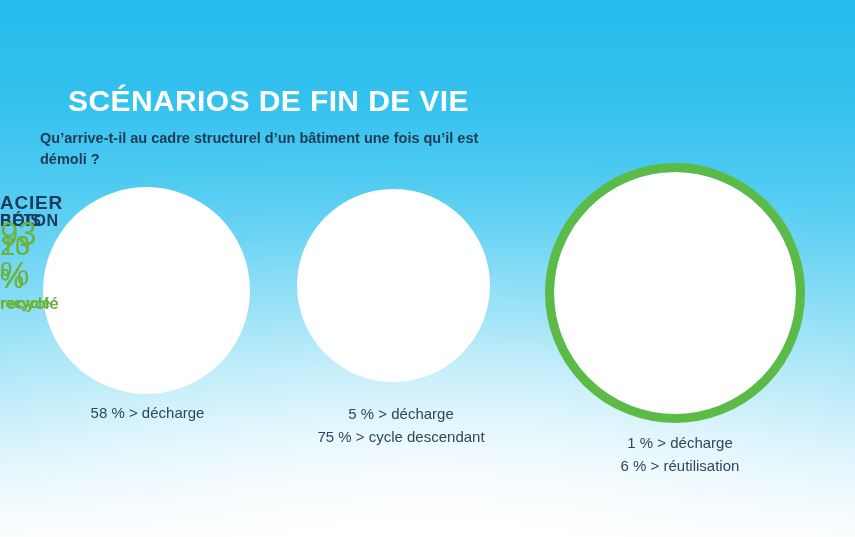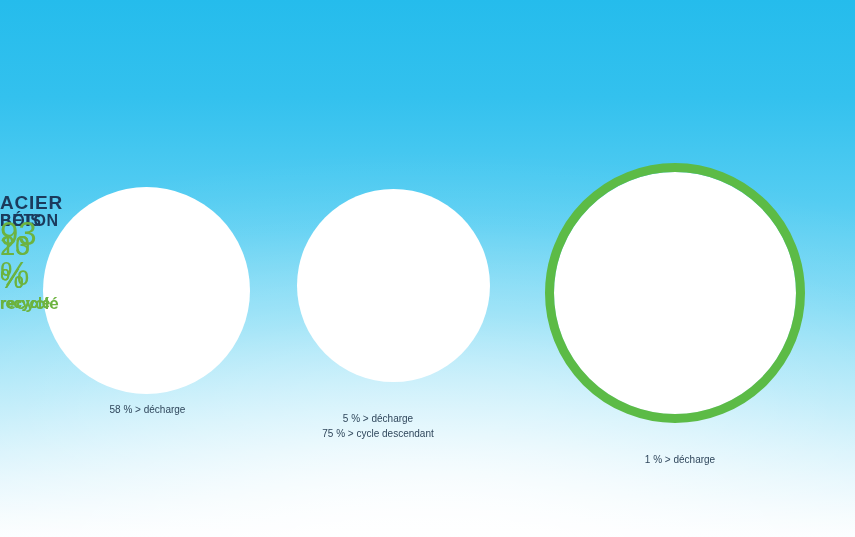--- a/index.html
+++ b/index.html
@@ -108,52 +108,54 @@
     position: absolute;
     left: 0; right: 0;
     display: flex;
     justify-content: center;
     align-items: flex-end;
   }
 
   .stats {
     position: absolute;
     text-align: center;
-    font-size: 10px;
+    font-size: 15px;
     line-height: 1.52;
     color: #30475C;
     white-space: nowrap;
   }
   .stats div { white-space: nowrap; }
 
   
   #mat-bois   .circle { left: 43px;  top: 187px; width: 207px; height: 207px; }
   #mat-bois   .circle-text { top: 212px; }
   #mat-bois   .icon-wrap  { top: 303px; height: 84px; }
   #mat-bois   .stats { left: 35px; top: 402px; width: 225px; }
 
   #mat-beton  .circle { left: 297px; top: 189px; width: 193px; height: 193px; }
   #mat-beton  .circle-text { top: 212px; }
   #mat-beton  .icon-wrap  { top: 302px; height: 82px; }
-  #mat-beton  .stats { left: 272px; top: 403px; width: 212px; margin-top: 8px; }
+  #mat-beton  .stats { left: 295px; top: 403px; width: 212px; }
 
   #mat-acier  .circle { left: 545px; top: 163px; width: 260px; height: 260px; }
   #mat-acier  .circle-text { top: 192px; }
   #mat-acier  .icon-wrap  { top: 288px; height: 112px; }
-  #mat-acier  .stats { left: 585px; top: 452px; width: 190px; text-align: center; }
+  #mat-acier  .stats { left: 585px; top: 432px; width: 190px; text-align: center; }
 
   #mat-acier .mat-name { font-size: 19px; letter-spacing: 0.8px; }
   #mat-acier .mat-pct  { font-size: 33px; }
   #mat-acier .mat-sub  { font-size: 17px; }
 </style>
 </head>
 <body>
 
 <div id="infographic">
 
+  <div id="title">SCÉNARIOS DE FIN DE VIE</div>
+  <div id="subtitle">Qu’arrive-t-il au cadre structurel d’un bâtiment une fois qu’il est démoli ?</div>
 
   <div class="material" id="mat-bois">
     <div class="circle"></div>
 
     <div class="circle-text">
       <div class="mat-name">BOIS</div>
       <div class="mat-pct">13 %</div>
       <div class="mat-sub">recyclé</div>
     </div>
 
@@ -282,16 +284,17 @@
           <polygon points="34,26 66,8 130,8 130,22 98,40 34,40" fill="#8CA6B3"></polygon>
           <polygon points="34,26 98,26 98,40 34,40" fill="#768F9C"></polygon>
           <polygon points="98,26 130,8 130,22 98,40" fill="#5C7884"></polygon>
           <polygon points="34,26 66,8 130,8 98,26" fill="#B7C9D2"></polygon>
         </g>
       </svg>
     </div>
 
     <div class="stats">
       <div>1 % &gt; décharge</div>
+      <div>6 % &gt; réutilisation</div>
     </div>
   </div>
 
 </div>
 
 </body></html>

